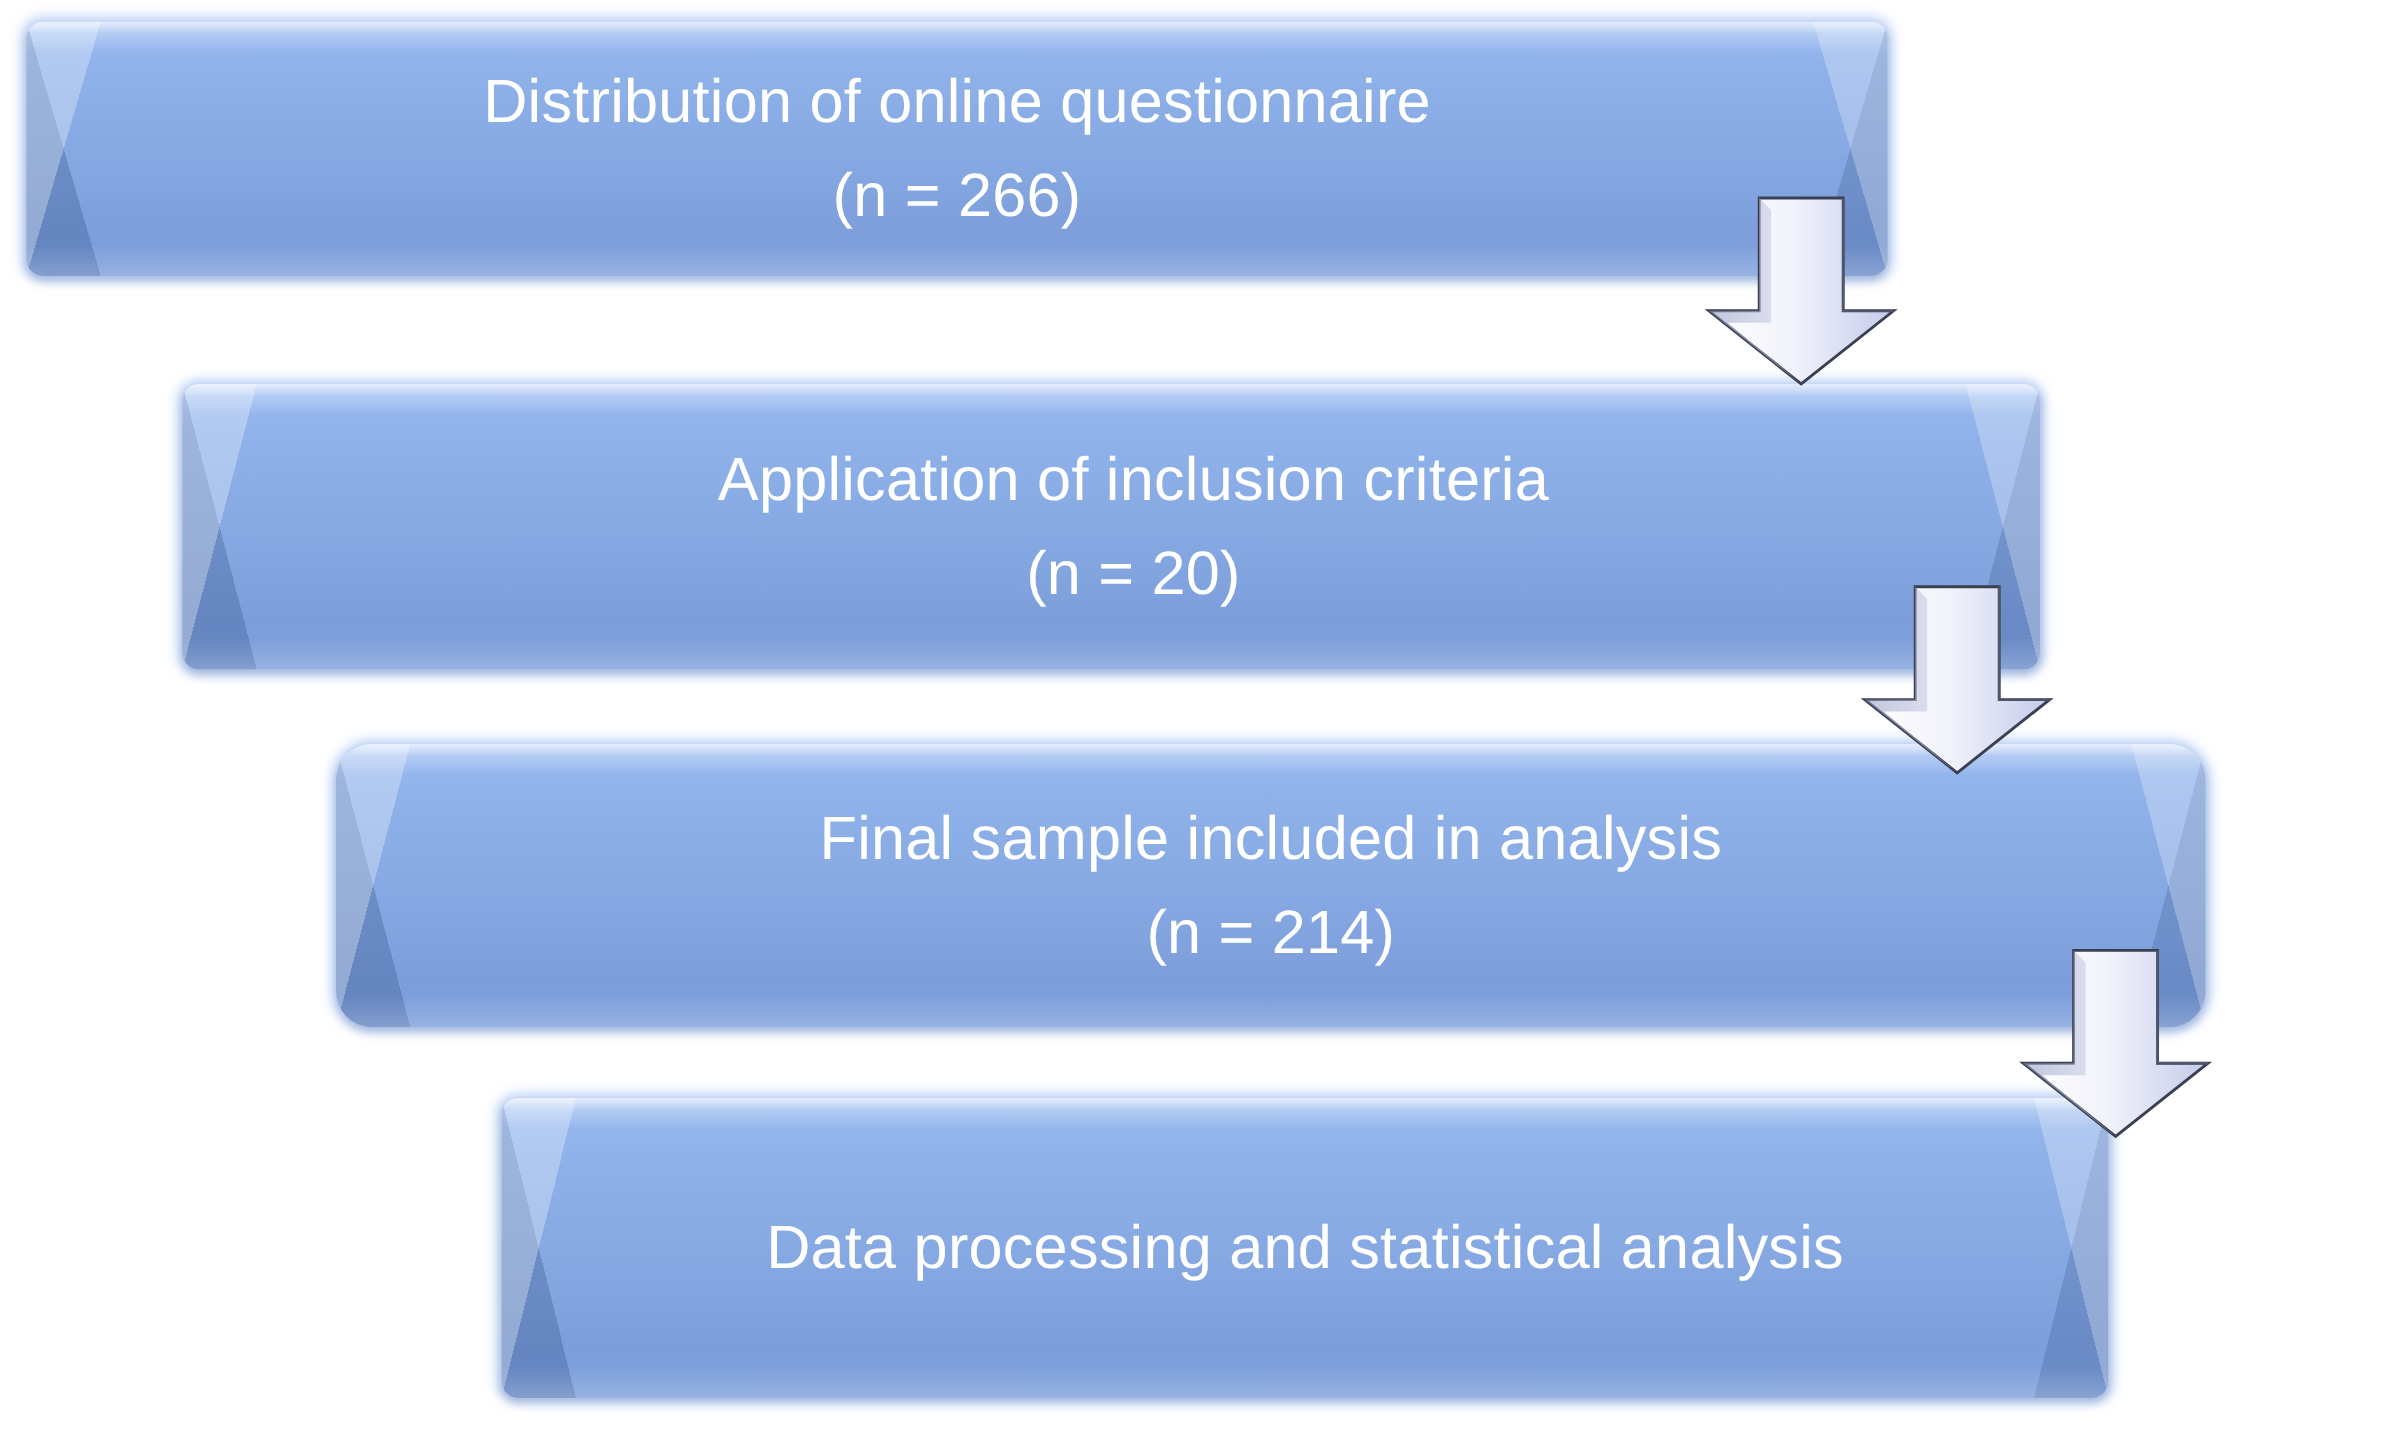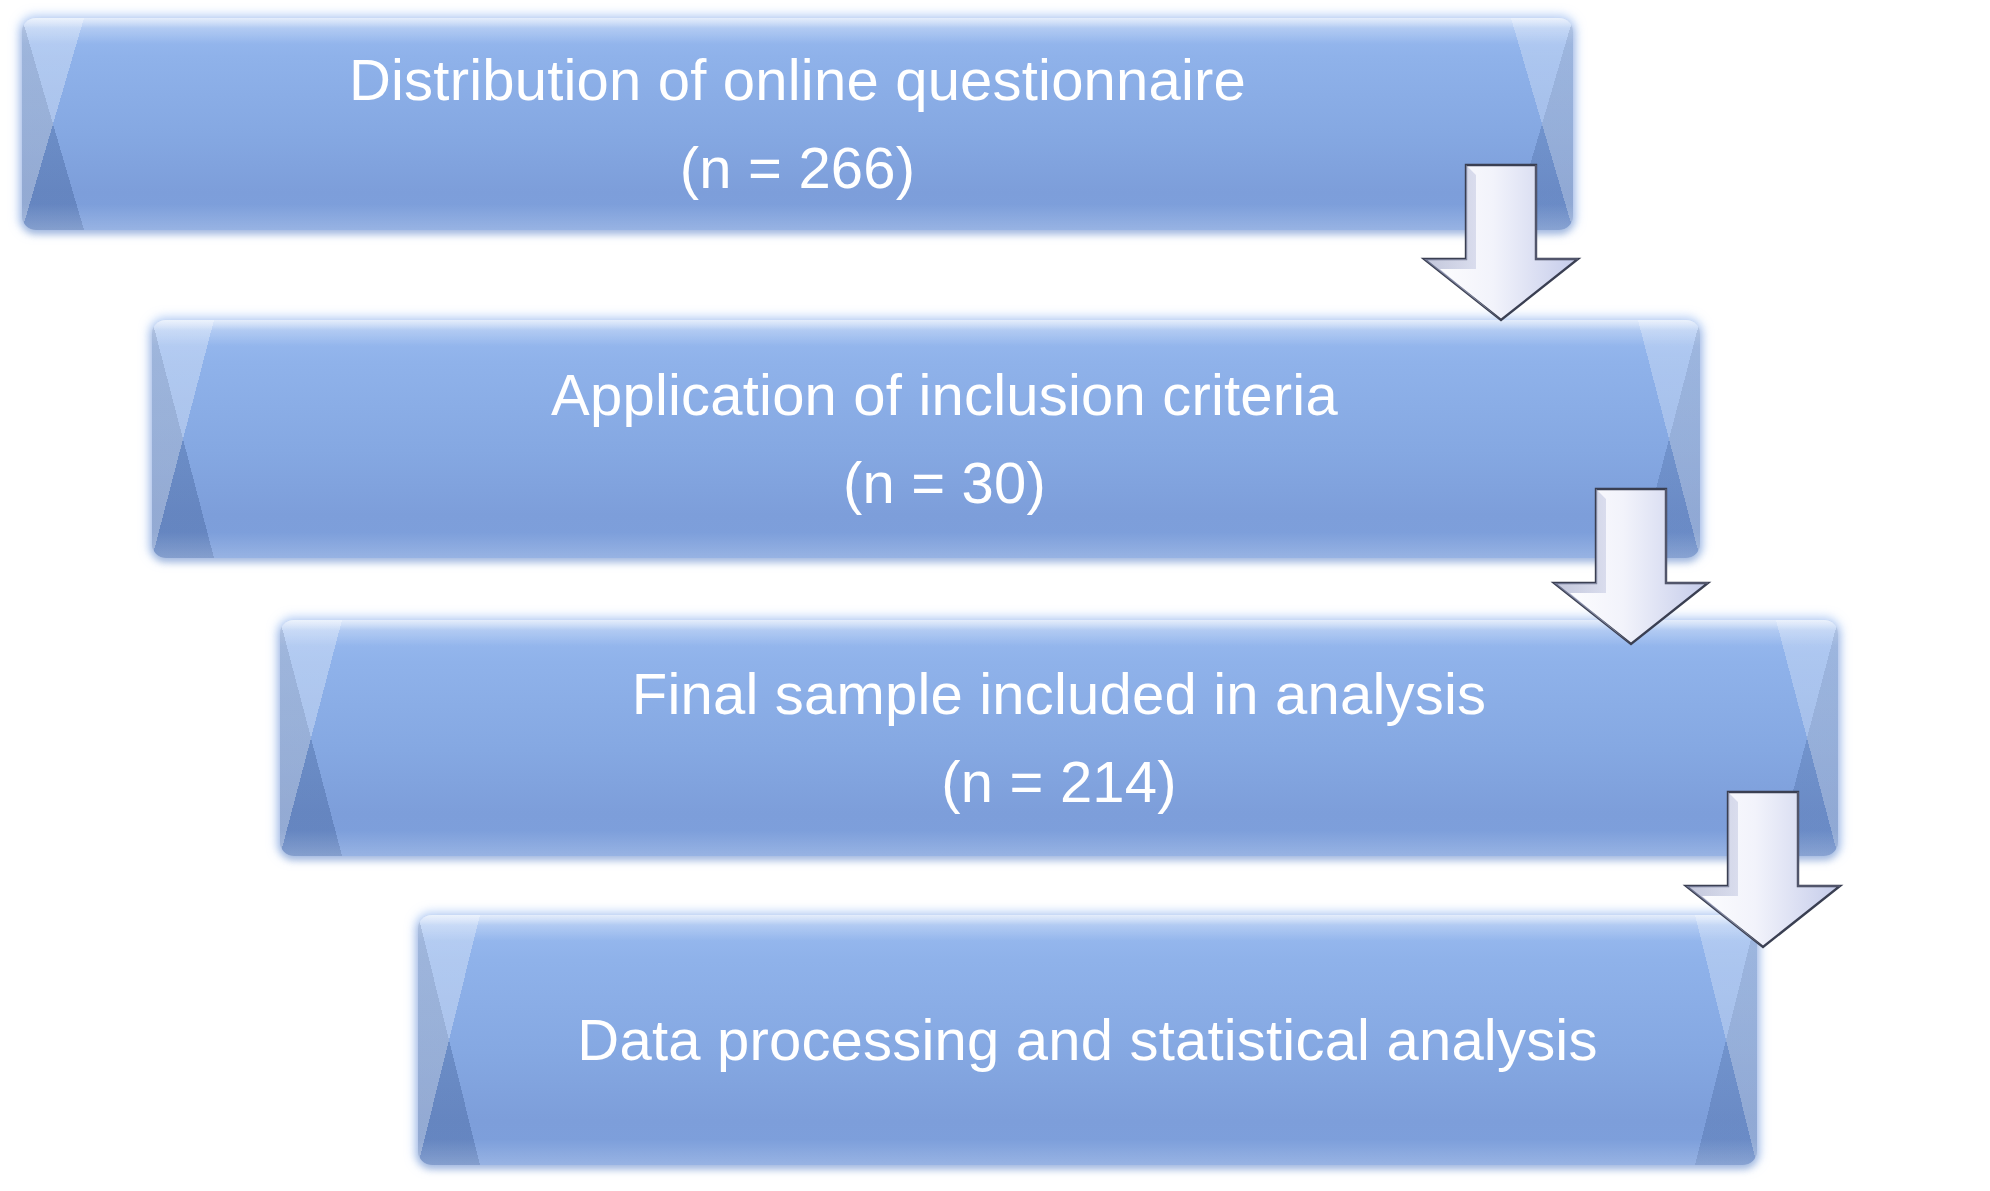--- a/index.html
+++ b/index.html
@@ -80,21 +80,21 @@
     z-index: 3;
     height: 100%;
     display: flex;
     flex-direction: column;
     align-items: center;
     justify-content: center;
     color: #ffffff;
     text-align: center;
     line-height: 1.52;
     letter-spacing: 0.2px;
-    font-size: 58px;
+    font-size: 51px;
     padding: 0 40px;
     box-sizing: border-box;
   }
   .box-line1 { display: block; }
   .box-line2 { display: block; }
 
   
   .flow-arrow {
     position: absolute;
     z-index: 6;
@@ -140,21 +140,21 @@
 
   <div class="flow-box" style="left:152px; top:320px; width:1548px; height:238px;padding-left:37px;">
     <div class="bevel">
       <div class="facet-top"></div>
       <div class="facet-left"></div>
       <div class="facet-right"></div>
       <div class="facet-bottom"></div>
     </div>
     <div class="box-text">
       <span class="box-line1">Application of inclusion criteria</span>
-      <span class="box-line2">(n = 30)</span>
+      <span class="box-line2">(n = 20)</span>
     </div>
   </div>
 
   <div class="flow-arrow" style="left:1548px; top:487px; width:166px; height:160px;">
     <svg width="166" height="160" viewBox="0 0 166 160" xmlns="http://www.w3.org/2000/svg">
       <defs>
         <linearGradient id="agL2" x1="0" y1="0" x2="1" y2="0">
           <stop offset="0%" stop-color="#FFFFFF"></stop>
           <stop offset="45%" stop-color="#F2F3FB"></stop>
           <stop offset="100%" stop-color="#C4CBEA"></stop>
@@ -163,21 +163,21 @@
           <stop offset="0%" stop-color="#9299BE"></stop>
           <stop offset="100%" stop-color="#D9DEF2"></stop>
         </linearGradient>
       </defs>
       <polygon points="48,2 118,2 118,96 160,96 83,157 6,96 48,96" fill="url(#agL2)" stroke="#3A3F52" stroke-width="2.4"></polygon>
       <polygon points="48,2 58,12 58,106 22,106 83,157 6,96 48,96" fill="url(#agS2)" opacity="0.55" stroke="none"></polygon>
       <polyline points="118,2 118,96 160,96" fill="none" stroke="#5B6076" stroke-width="2" opacity="0.7"></polyline>
     </svg>
   </div>
 
-  <div class="flow-box" style="left:280px; top:620px; width:1558px; height:236px;">
+  <div class="flow-box" style="left:280px; top:620px; width:1558px; height:236px;border-radius:30px;">
     <div class="bevel">
       <div class="facet-top"></div>
       <div class="facet-left"></div>
       <div class="facet-right"></div>
       <div class="facet-bottom"></div>
     </div>
     <div class="box-text">
       <span class="box-line1">Final sample included in analysis</span>
       <span class="box-line2">(n = 214)</span>
     </div>

